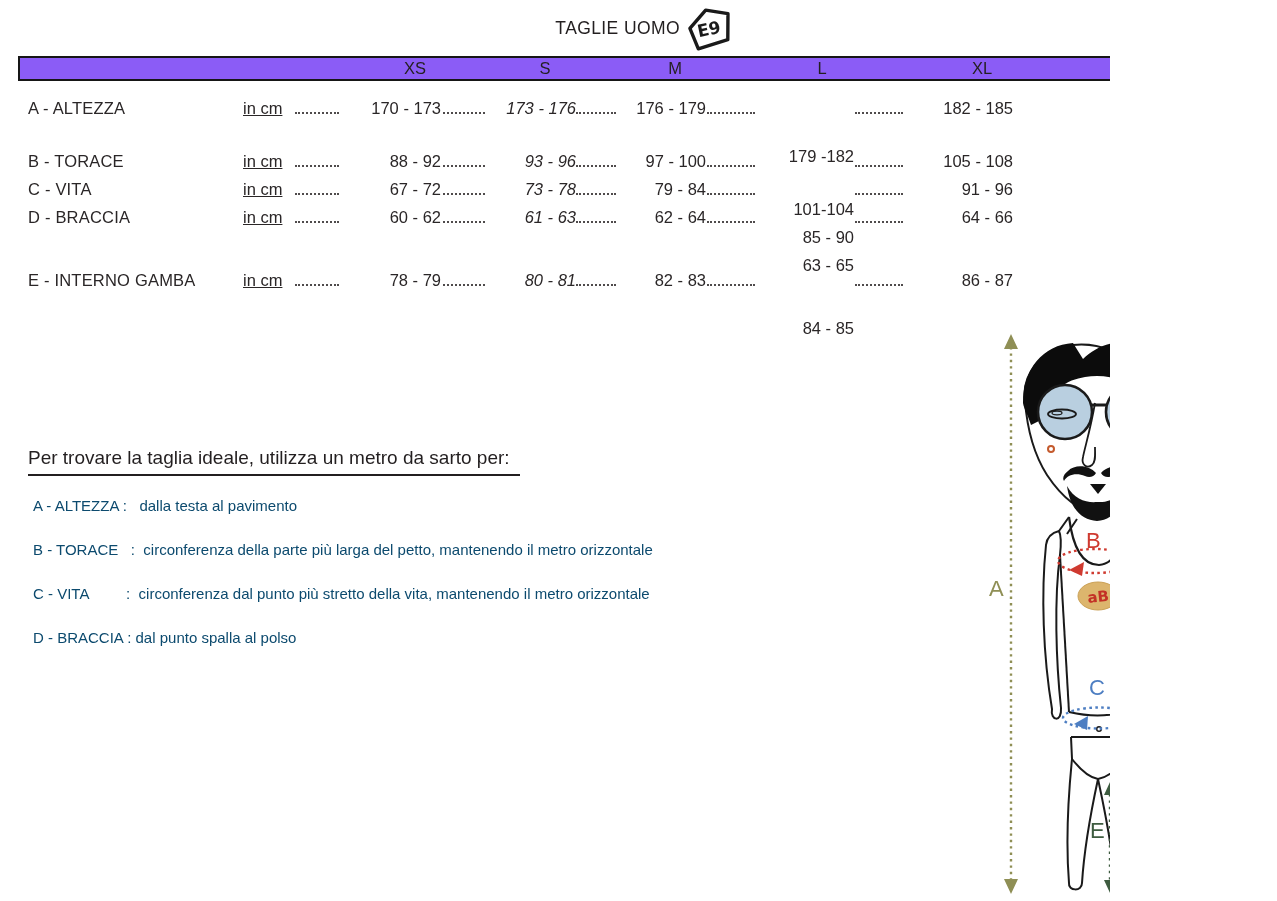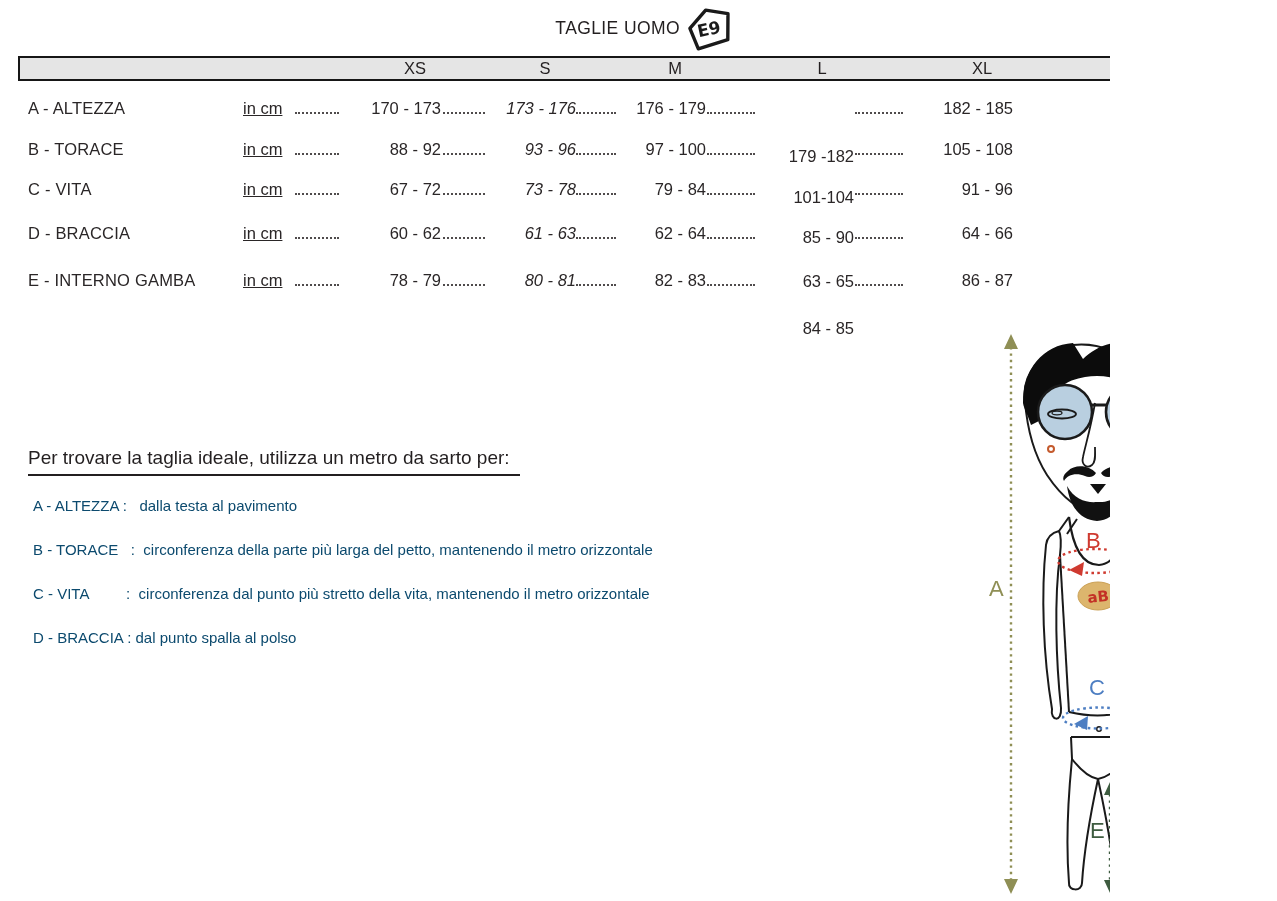--- a/index.html
+++ b/index.html
@@ -7,36 +7,36 @@
   body { font-family:"Liberation Sans", sans-serif; color:#231f20; }
   .sheet { position:relative; width:1110px; height:901px; background:#fff; overflow:hidden; }
 
   
   .title-wrap { position:absolute; left:480px; top:18px; width:200px; text-align:right;
                 font-size:17.5px; letter-spacing:0.4px; color:#231f20; }
   .logo-svg { position:absolute; left:684px; top:6px; }
 
   
   .size-header { position:absolute; left:18px; top:56px; width:1222px; height:25px;
-                 border:2.5px solid #161616; background:#e5e5e5; }
+                 border:2.5px solid #161616; background:#8b5cf6; }
   .sz { position:absolute; top:1px; width:60px; text-align:center; font-size:16.5px; color:#231f20; }
   .sz0 { left:365px; } .sz1 { left:495px; } .sz2 { left:625px; } .sz3 { left:772px; } .sz4 { left:932px; }
 
   
   .trow { position:absolute; left:0; width:1277px; height:22px; font-size:16.5px; color:#2a2627; }
   .trow span { position:absolute; top:0; }
   .rlabel { left:28px; letter-spacing:0.2px; }
   .unit   { left:243px;text-decoration:underline; }
   .val { width:96px; text-align:right; }
   .v0 { left:345px; } .v1 { left:480px;font-style:italic; } .v2 { left:610px; } .v3 { left:758px;margin-top:48px; } .v4 { left:917px; }
   .dots { position:absolute; top:13px !important; height:0; border-bottom:2.2px dotted #4f4b4c; }
   .d0 { left:295px; width:44px; } .d1 { left:443px; width:42px; } .d2 { left:576px; width:40px; }
   .d3 { left:707px; width:48px; } .d4 { left:855px; width:48px; }
 
-  .r0 { top:99px; } .r1 { top:140px; } .r2 { top:180px; } .r3 { top:224px; } .r4 { top:271px; }
+  .r0 { top:99px; } .r1 { top:152px; } .r2 { top:180px; } .r3 { top:208px; } .r4 { top:271px; }
 
   
   .instr-heading { position:absolute; left:28px; top:447px; font-size:19px;
                    border-bottom:2px solid #231f20; padding:0 10px 5px 0; }
   .instr-item { position:absolute; left:33px; font-size:15px; white-space:pre; color:#0c4a6e; }
   .i0 { top:497px; } .i1 { top:541px; } .i2 { top:585px; } .i3 { top:629px; } .i4 { top:673px; }
 
   .fig-wrap { position:absolute; left:985px; top:331px; }
   svg text.mletter { font-family:"Liberation Sans", sans-serif; font-size:22px; }
 </style>

